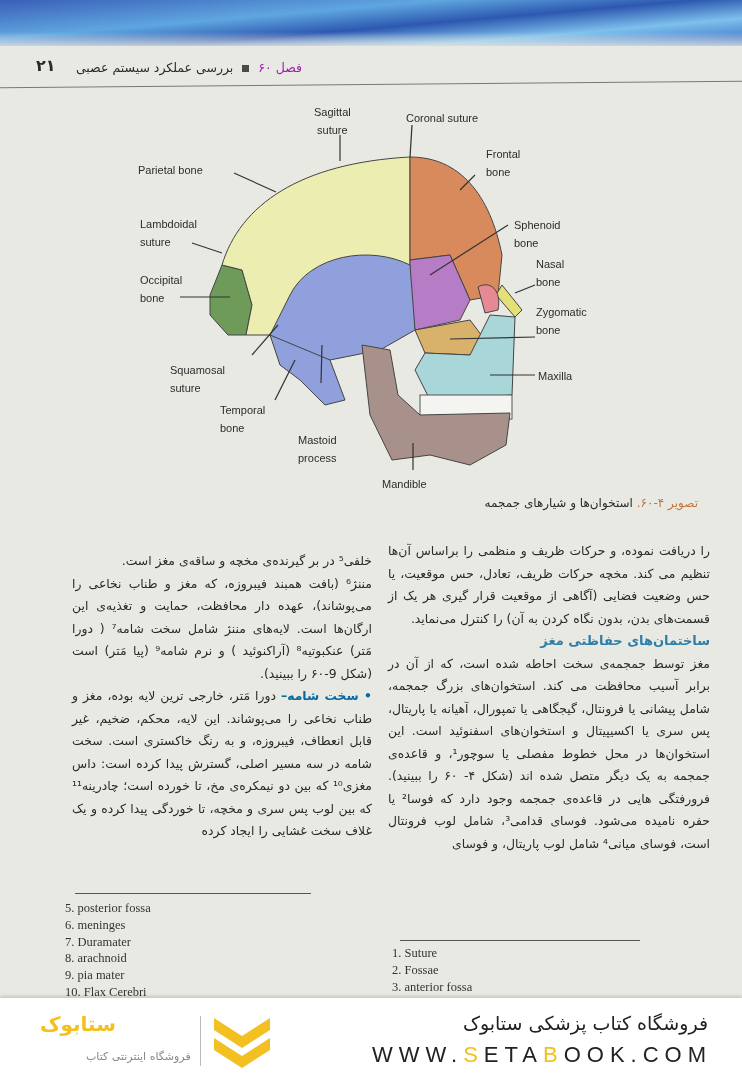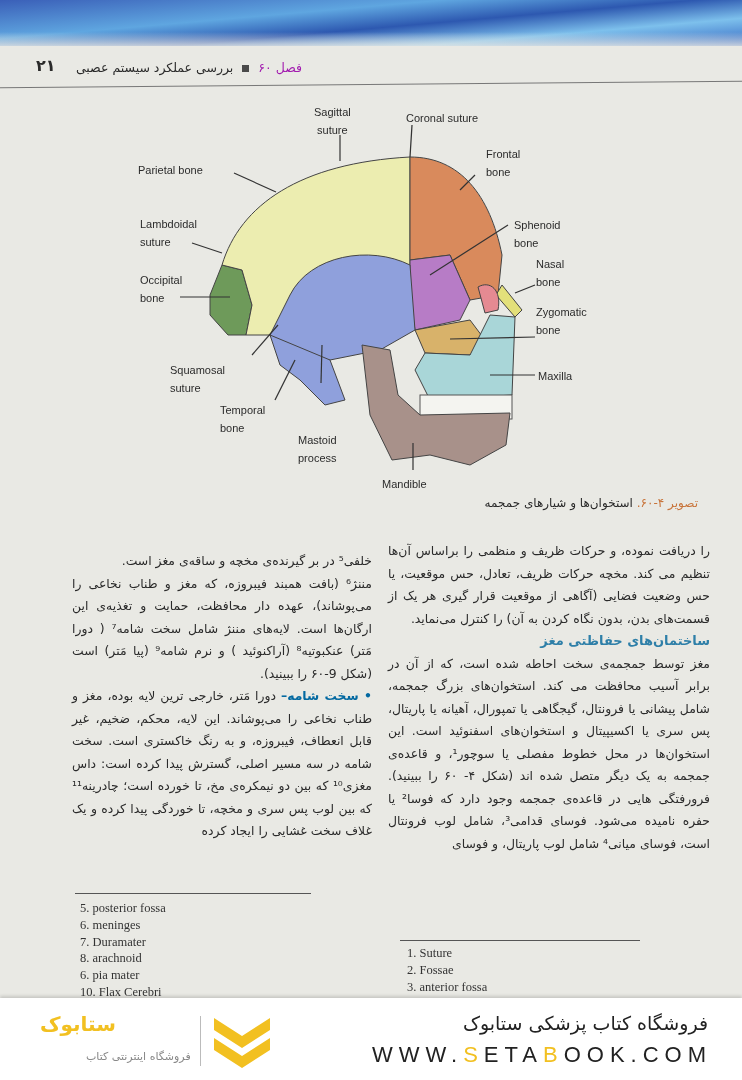--- a/index.html
+++ b/index.html
@@ -51,21 +51,21 @@
     position: absolute; direction: rtl; text-align: justify; font-size: 12.4px; line-height: 22.5px;
   }
   .col-right { left: 388px; width: 322px; top: 540px; }
   .col-left  { left: 72px;  width: 300px; top: 550px; }
   .col p { margin: 0; }
   .section-heading { color: #2e7fa8; font-weight: bold; font-size: 13px; margin: 2px 0 1px 0; }
   .bold-term { font-weight: bold; color: #0369a1; }
 
   .fn-rule { position: absolute; height: 1px; background: #555; }
   .footnotes {
-    position: absolute; font-family: "Liberation Serif", serif; font-size: 12.5px; line-height: 16.8px; color: #333; margin-left: 15px;
+    position: absolute; font-family: "Liberation Serif", serif; font-size: 12.5px; line-height: 16.8px; color: #333;
   }
 
   .watermark-bar {
     position: absolute; left: 0; top: 998px; width: 742px; height: 82px; background: #ffffff;
     box-shadow: 0 -2px 3px rgba(0,0,0,0.15);
   }
   .wm-store {
     position: absolute; right: 34px; top: 14px; direction: rtl; font-size: 19px; color: #222;
   }
   .wm-url {
@@ -209,21 +209,21 @@
   <div>2. Fossae</div>
   <div>3. anterior fossa</div>
 </div>
 
 <div class="fn-rule" style="left:75px;top:893px;width:236px;"></div>
 <div class="footnotes" style="left:65px;top:900px;">
   <div>5. posterior fossa</div>
   <div>6. meninges</div>
   <div>7. Duramater</div>
   <div>8. arachnoid</div>
-  <div>6. pia mater</div>
+  <div>9. pia mater</div>
   <div>10. Flax Cerebri</div>
 </div>
 
 <div class="watermark-bar">
   <div class="wm-logo-text">ستابوک</div>
   <div class="wm-logo-sub">فروشگاه اینترنتی کتاب</div>
   <div class="wm-logo-divider"></div>
   <svg style="position:absolute;left:212px;top:16px;" width="60" height="56" viewBox="0 0 60 56">
     <path d="M2,4 L30,22 L58,4 L58,16 L30,34 L2,16 Z" fill="#f2c021"></path>
     <path d="M2,24 L30,42 L58,24 L58,36 L30,54 L2,36 Z" fill="#f2c021"></path>

